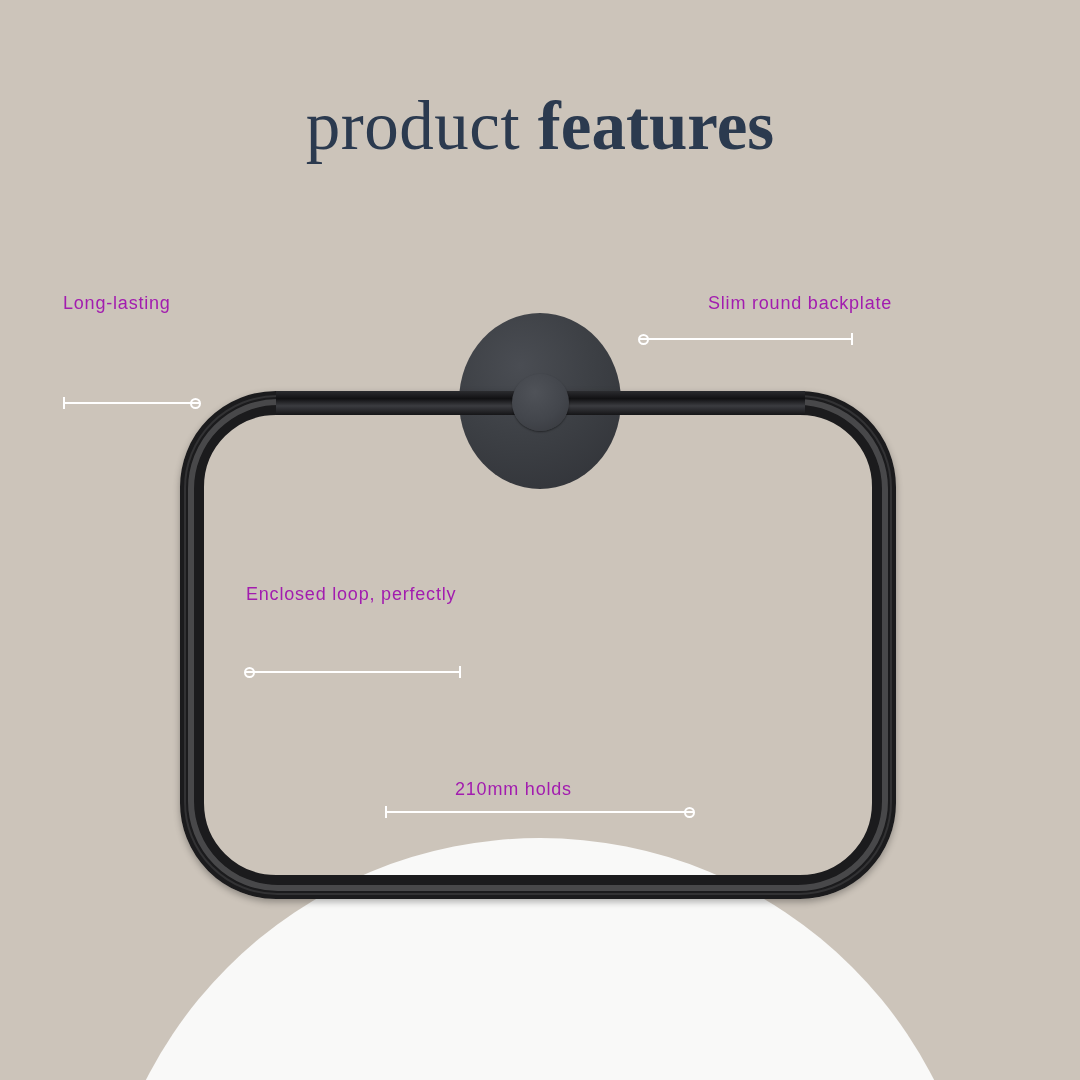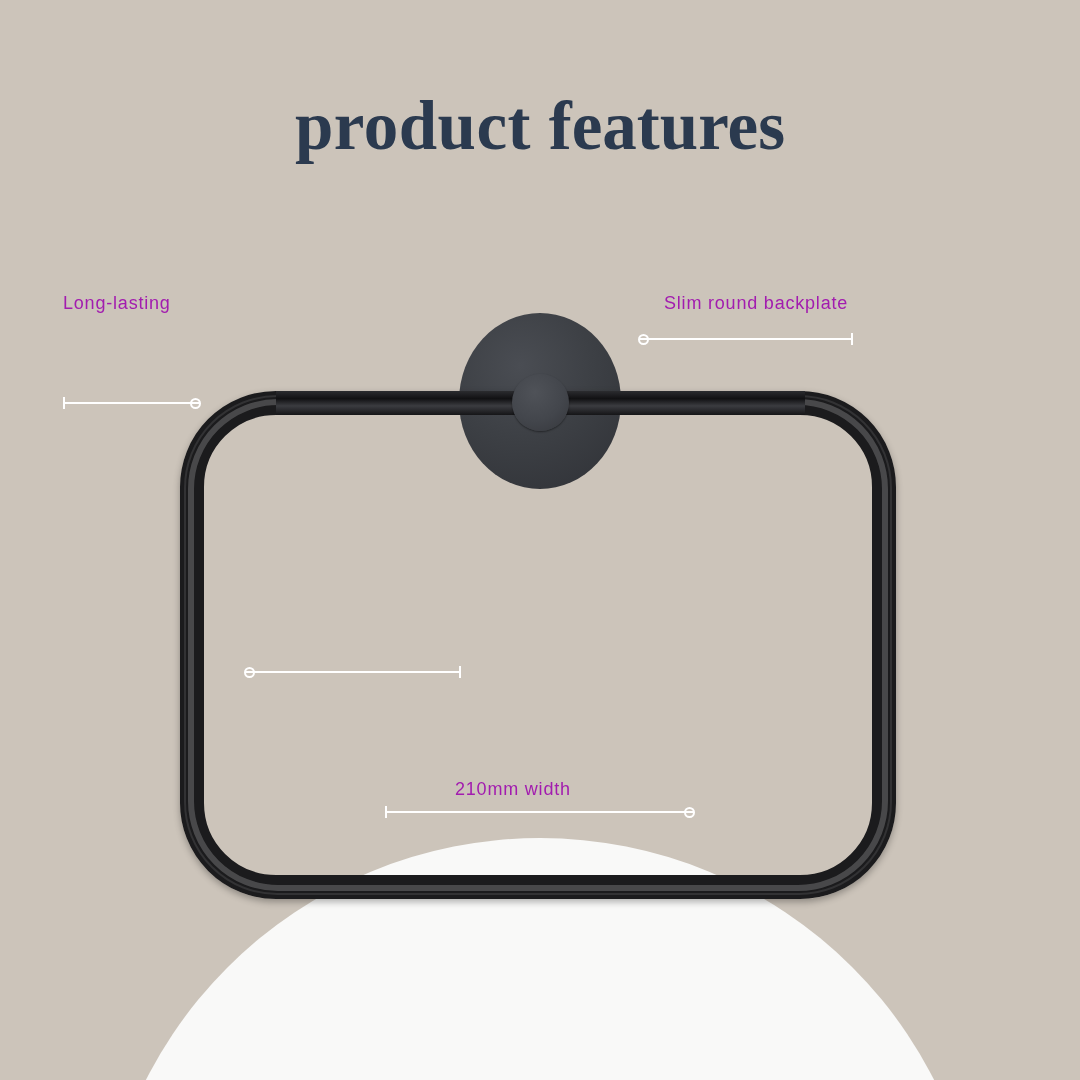--- a/index.html
+++ b/index.html
@@ -34,21 +34,21 @@
     top: 92px;
     width: 1080px;
     text-align: center;
     font-family: "Liberation Serif", serif;
     font-size: 69px;
     line-height: 1.0;
     color: #2b3a4f;
     letter-spacing: 0.5px;
     white-space: nowrap;
   }
-  .heading .regular { font-weight: 700; }
+  .heading .regular { font-weight: 400; }
   .heading .bold { font-weight: 700; letter-spacing: 0px; margin-top: 25px; }
 
   
   .product { position: absolute; left: 0; top: 0; width: 1080px; height: 1080px; }
 
   
   .backplate {
     position: absolute;
     left: 459px;
     top: 313px;
@@ -189,39 +189,40 @@
 
   <div class="callout-text" style="left:63px; top:283px;">
     <div>Long-lasting</div>
   </div>
   <div class="leader" style="left:63px; top:396px; width:136px;">
     <div class="line"></div>
     <div class="tick left"></div>
     <div class="dot right"></div>
   </div>
 
-  <div class="callout-text" style="left:664px; top:283px;">
+  <div class="callout-text" style="left:708px; top:283px;">
     <div>Slim round backplate</div>
   </div>
   <div class="leader" style="left:640px; top:332px; width:213px;">
     <div class="line"></div>
     <div class="dot left"></div>
     <div class="tick right"></div>
   </div>
 
   <div class="callout-text" style="left:246px; top:574px;">
+    <div>Enclosed loop, perfectly</div>
   </div>
   <div class="leader" style="left:246px; top:665px; width:215px;">
     <div class="line"></div>
     <div class="dot left"></div>
     <div class="tick right"></div>
   </div>
 
   <div class="callout-text" style="left:455px; top:769px;">
-    <div>210mm width</div>
+    <div>210mm holds</div>
   </div>
   <div class="leader" style="left:385px; top:805px; width:308px;">
     <div class="line"></div>
     <div class="tick left"></div>
     <div class="dot right"></div>
   </div>
 
 </div>
 
 </body></html>

